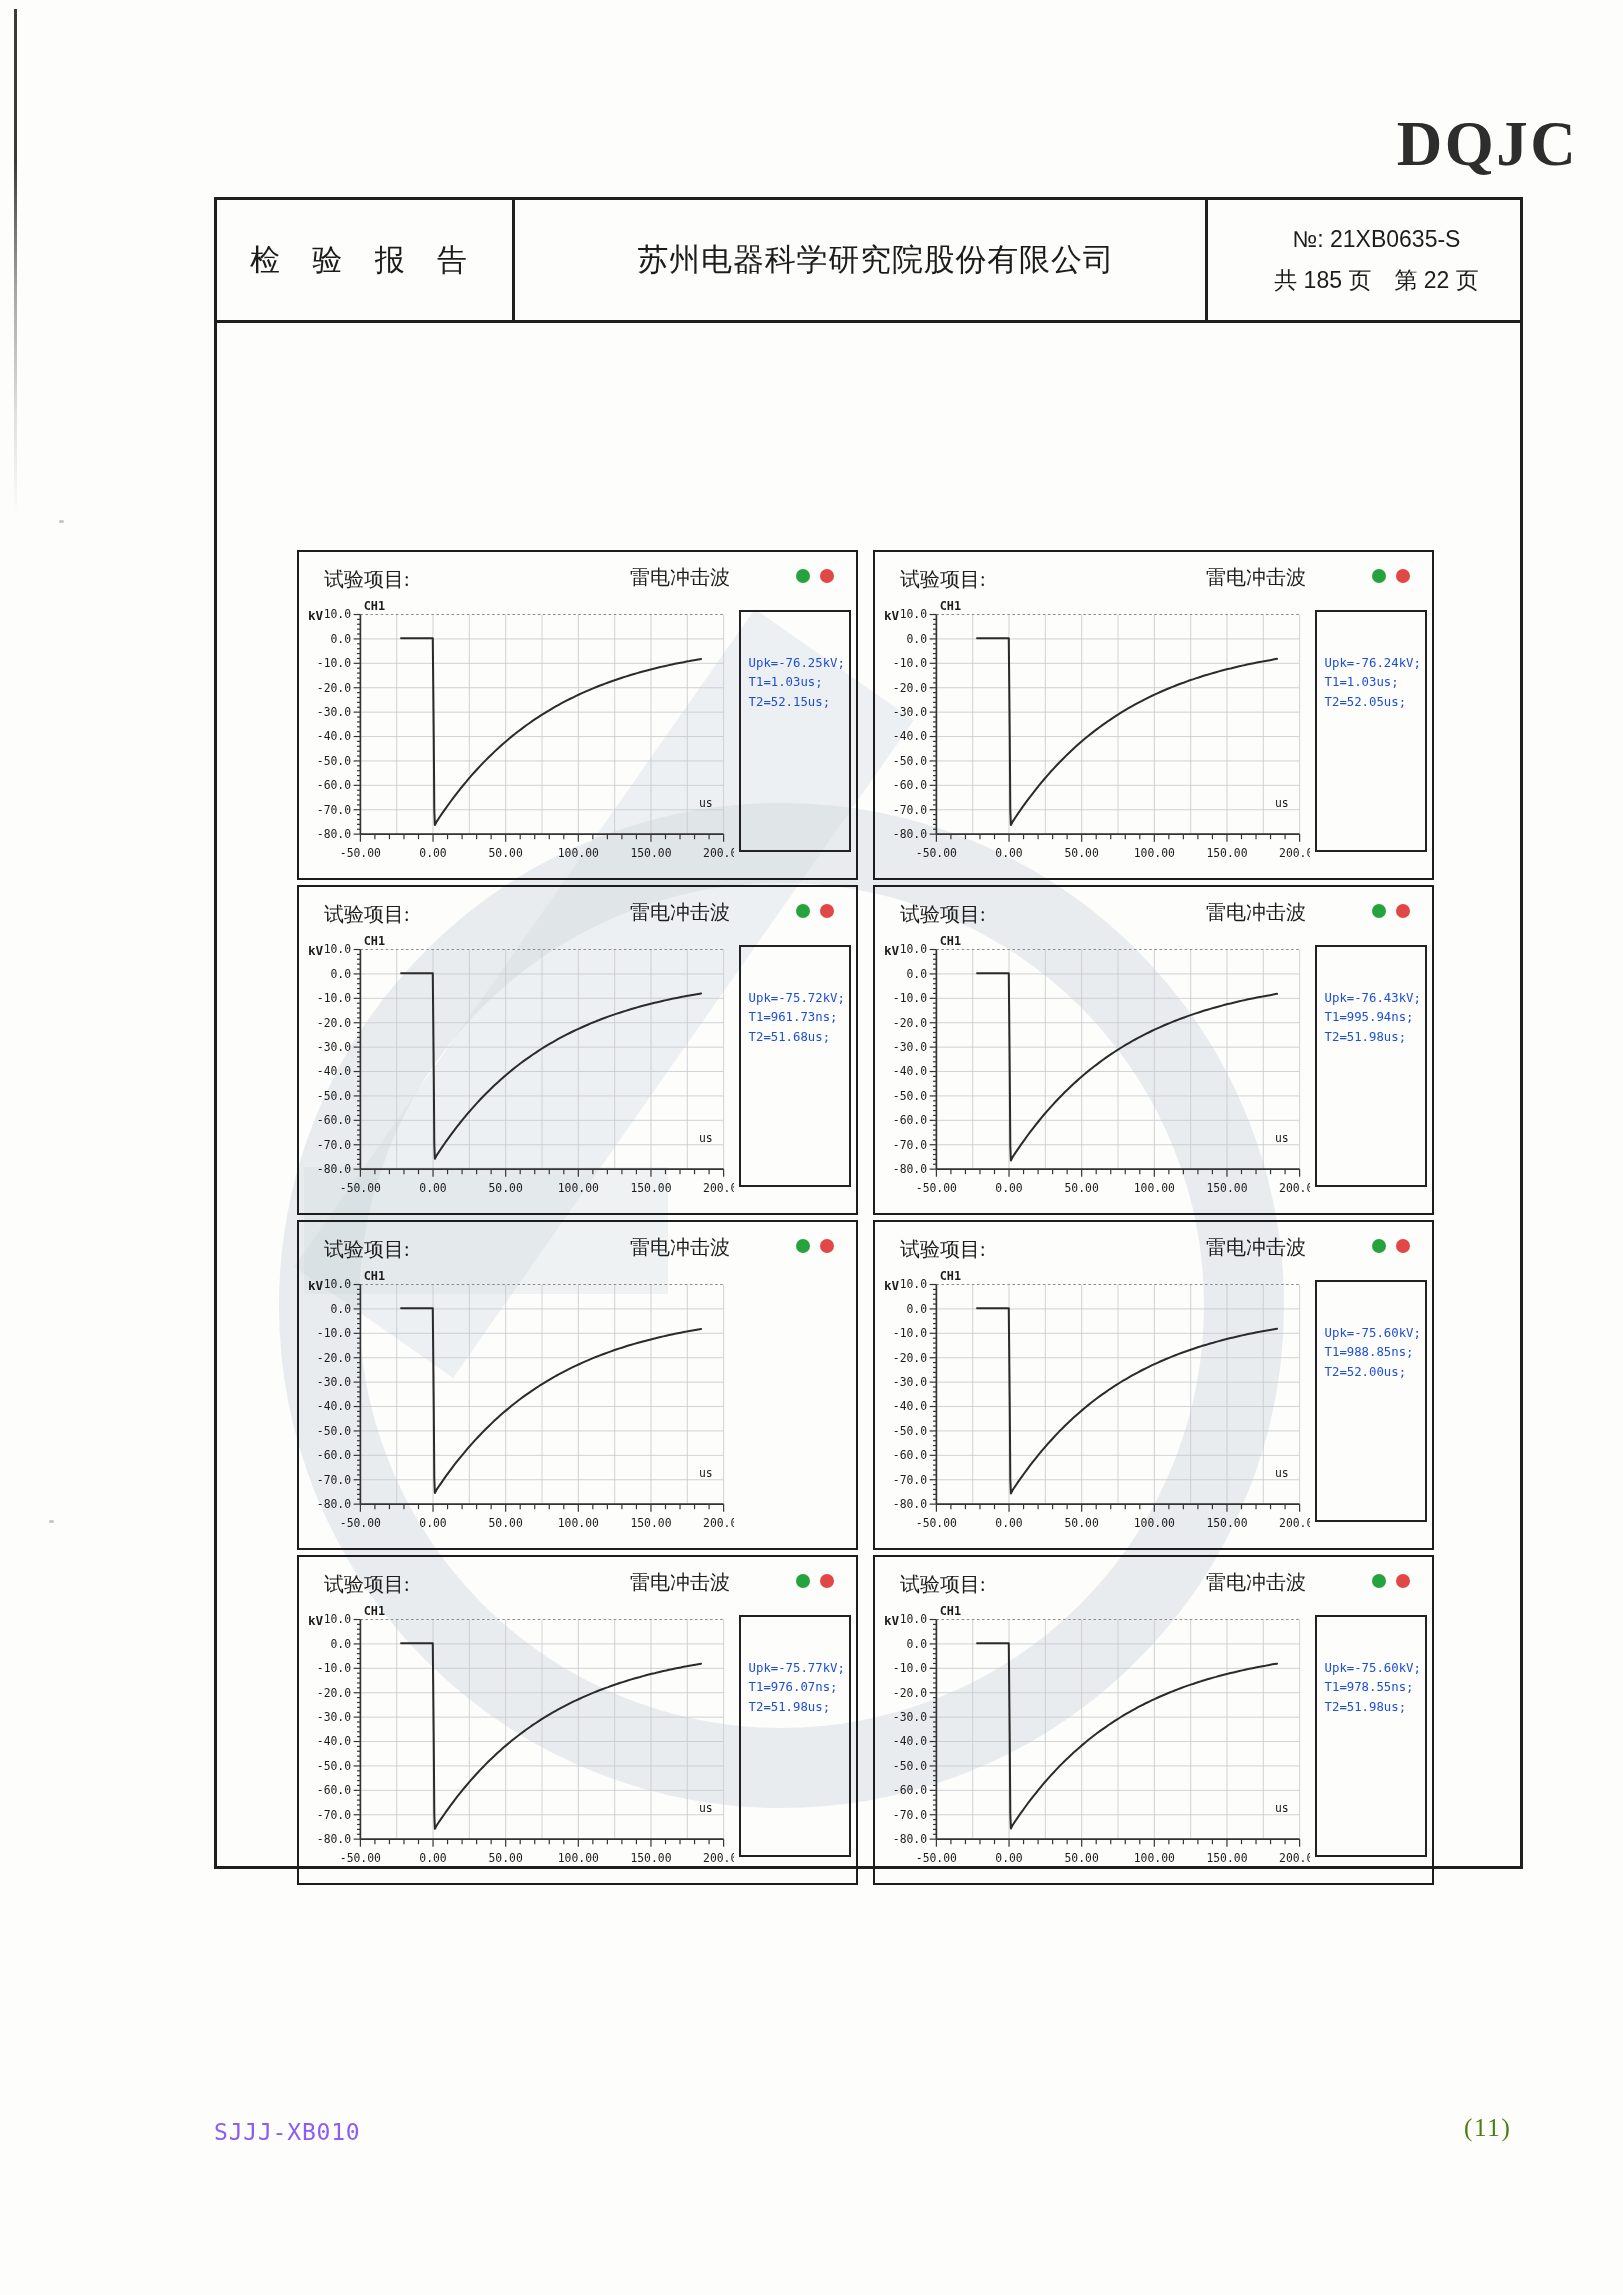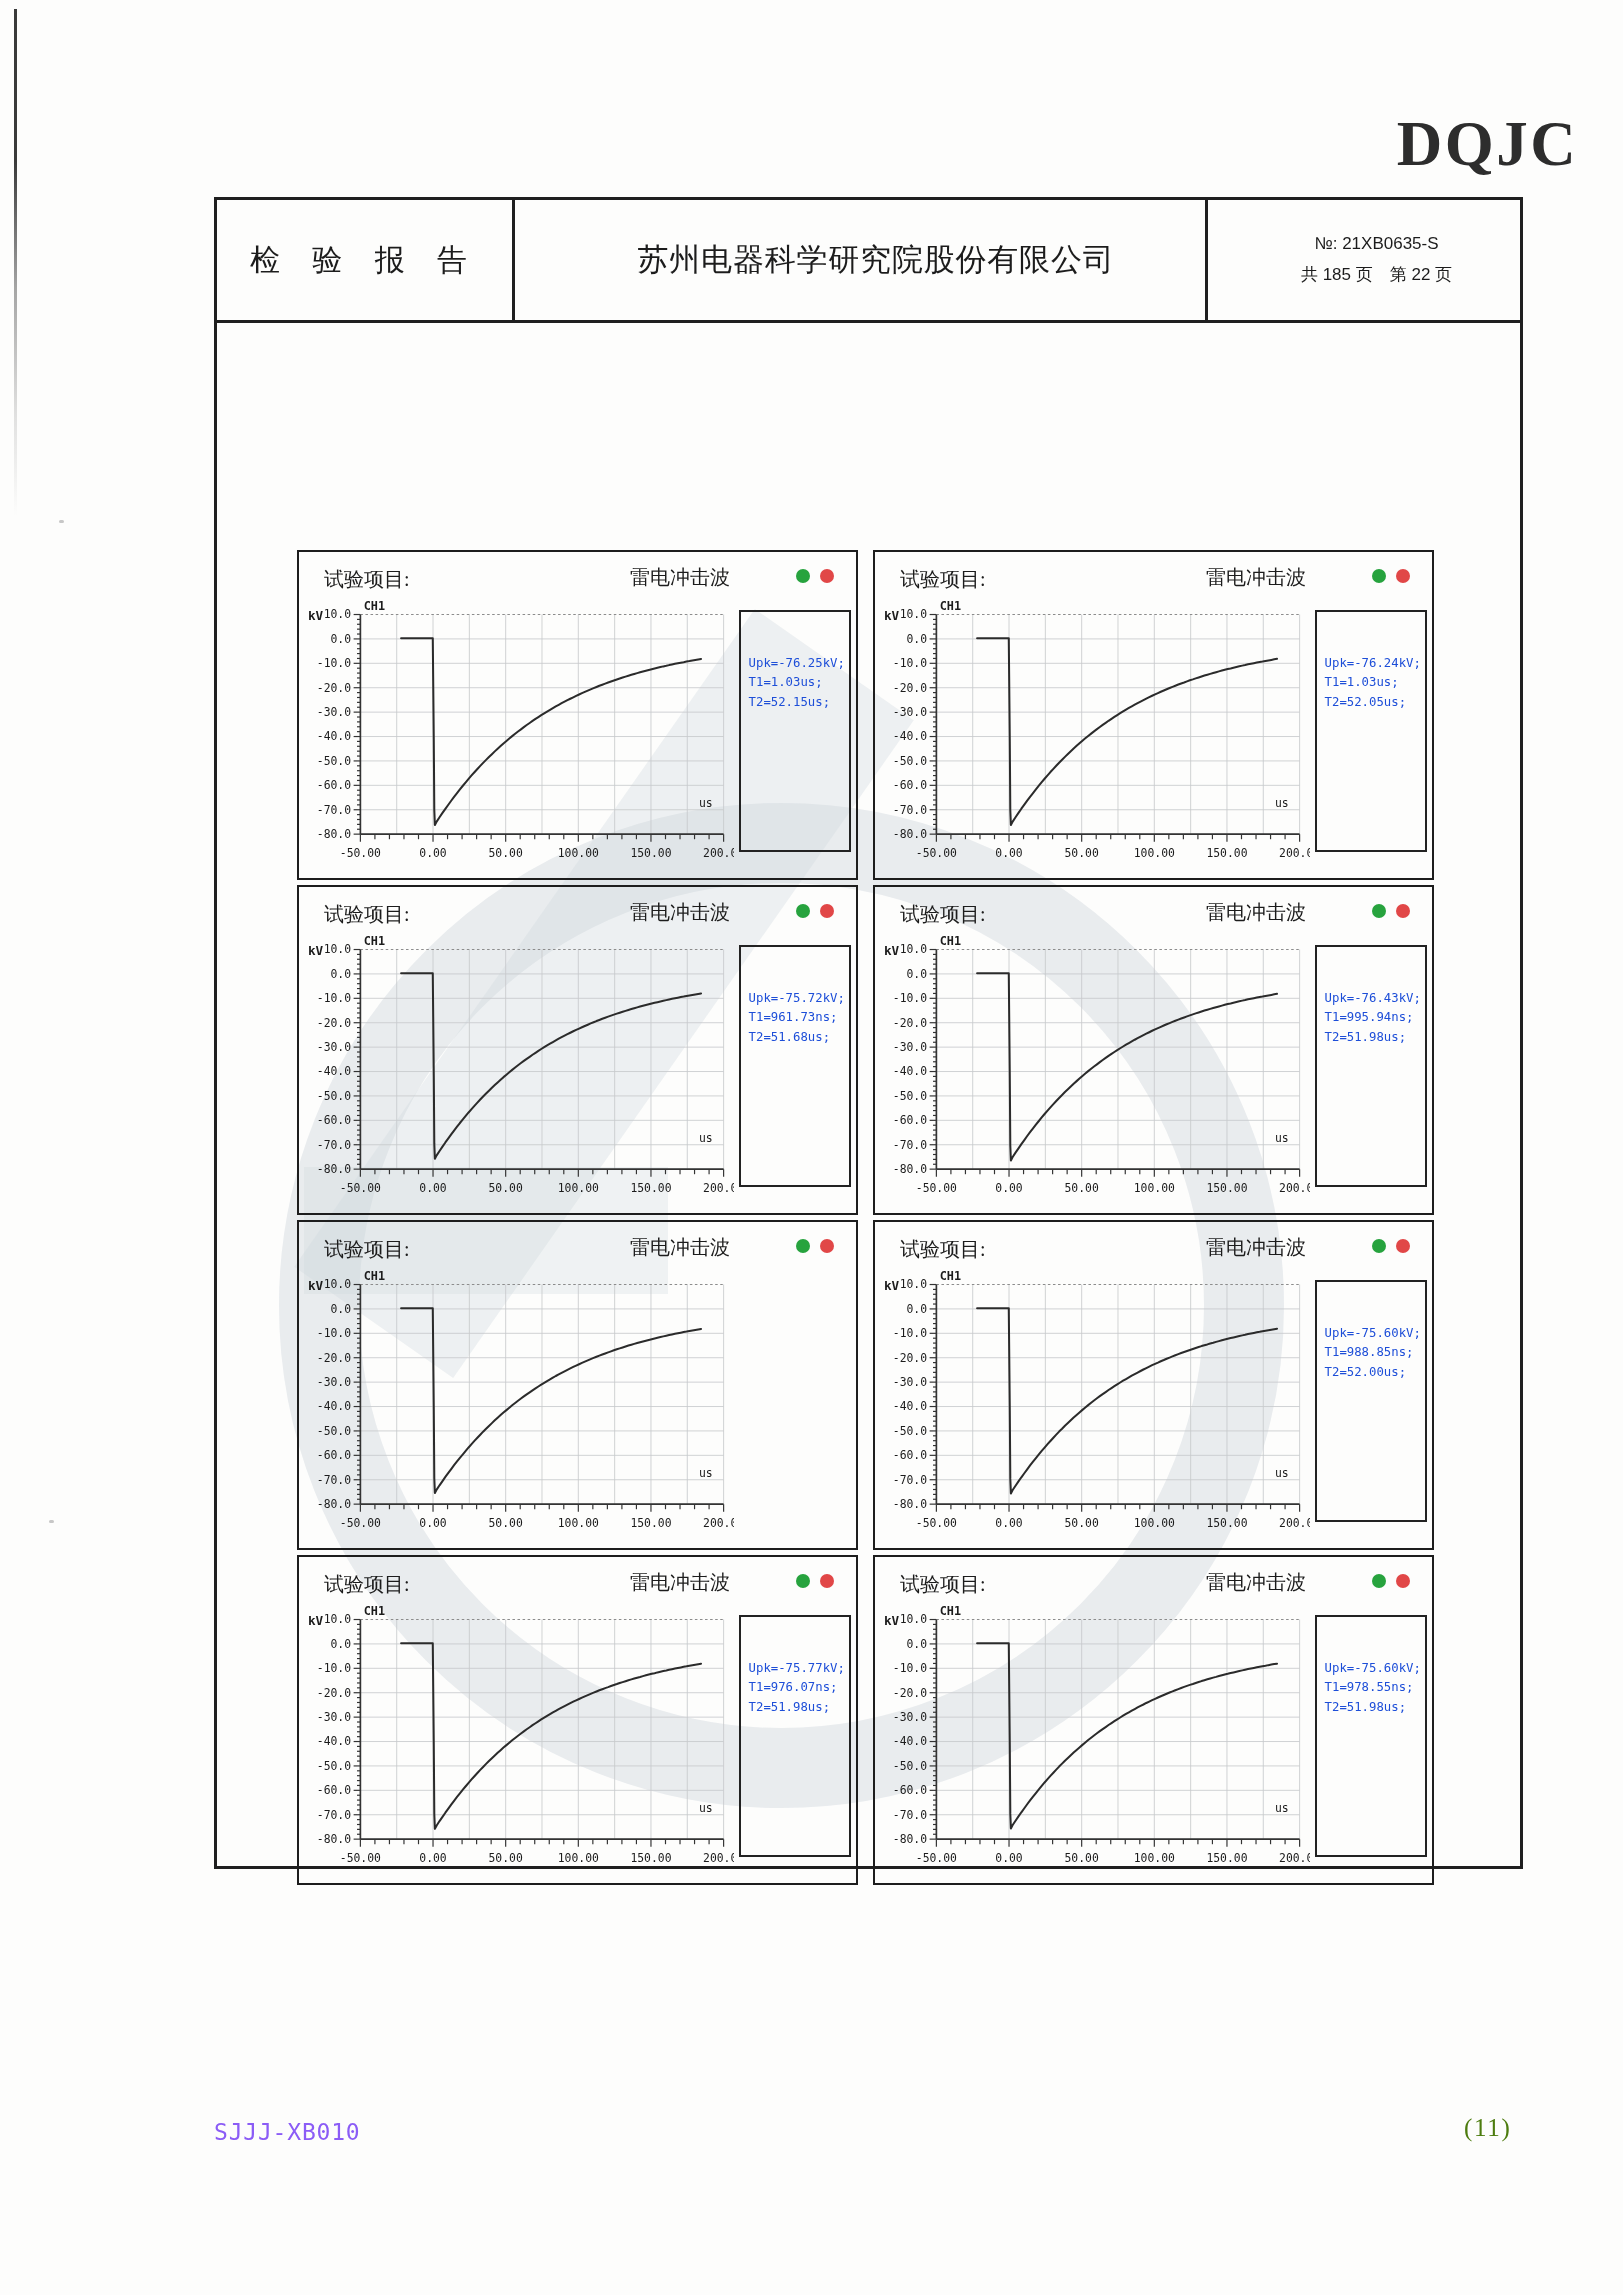--- a/index.html
+++ b/index.html
@@ -18,21 +18,21 @@
   .wm-bar{left:304px;top:1167px;width:364px;height:127px;background:rgba(206,214,220,.28);}
   .logo{position:absolute;left:1344px;top:108px;width:287px;text-align:center;
     font-family:"Liberation Serif",serif;font-size:63px;font-weight:600;letter-spacing:2.5px;color:#2d2d2d;}
   .outer{position:absolute;left:214px;top:197px;width:1309px;height:1672px;
     border:3.4px solid #1f1f1f;box-sizing:border-box;z-index:1;}
   .hdr{display:flex;height:120px;border-bottom:3.4px solid #1f1f1f;}
   .hdr .c{display:flex;align-items:center;justify-content:center;box-sizing:border-box;}
   .c1{width:298px;border-right:3.4px solid #1f1f1f;font-size:30px;letter-spacing:12px;font-weight:500;}
   .c2{flex:1;font-size:31px;font-weight:400;letter-spacing:0.8px;margin-left:32px;}
   .c3{width:315px;border-left:3.4px solid #1f1f1f;flex-direction:column;align-items:flex-start;
-      padding-left:25px;font-size:17px;line-height:1.8;}
+      padding-left:25px;font-size:23px;line-height:1.8;}
   .sec-title{margin-top:56px;text-align:center;font-size:26px;letter-spacing:0.8px;}
   .grid{position:absolute;left:80px;top:350px;display:grid;
     grid-template-columns:561px 561px;column-gap:15px;row-gap:5px;grid-auto-rows:330px;}
   .panel{position:relative;border:2.5px solid #1d1d1d;box-sizing:border-box;background:transparent;}
   .p-hdr{position:relative;height:49px;font-size:20px;}
   .p-item{position:absolute;left:25px;top:13.5px;font-family:Liberation Serif, serif;}
   .p-wave{position:absolute;left:331px;top:12px;}
   .dots{position:absolute;right:22px;top:17px;display:flex;gap:9.3px;}
   .dot{width:14.4px;height:14.4px;border-radius:50%;}
   .dot.g{background:#27a33e;}

